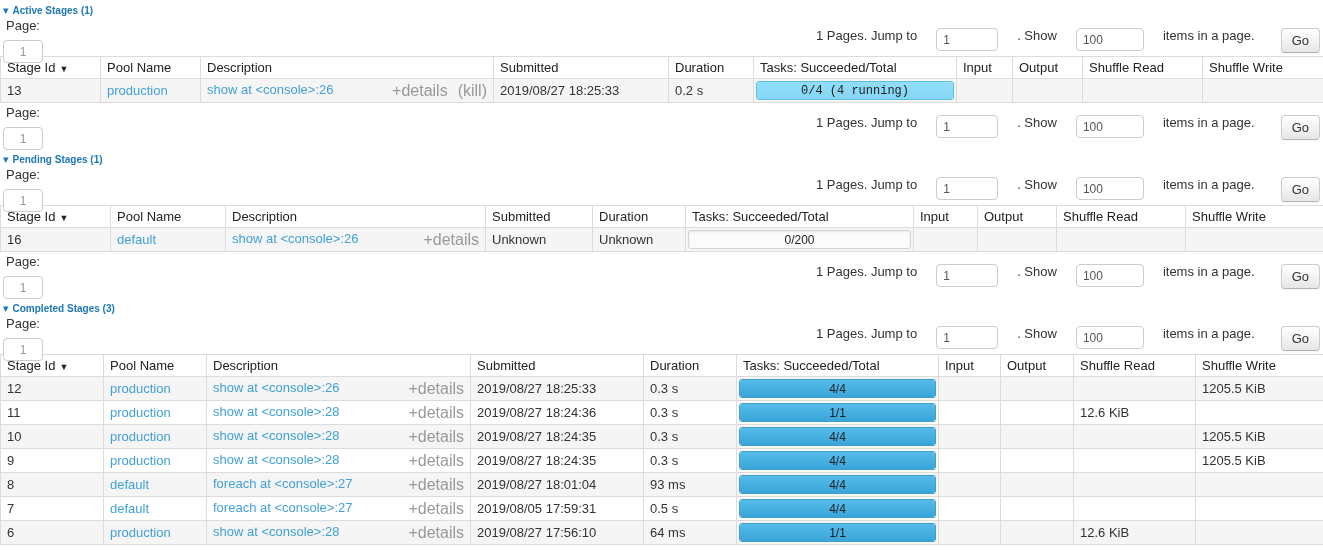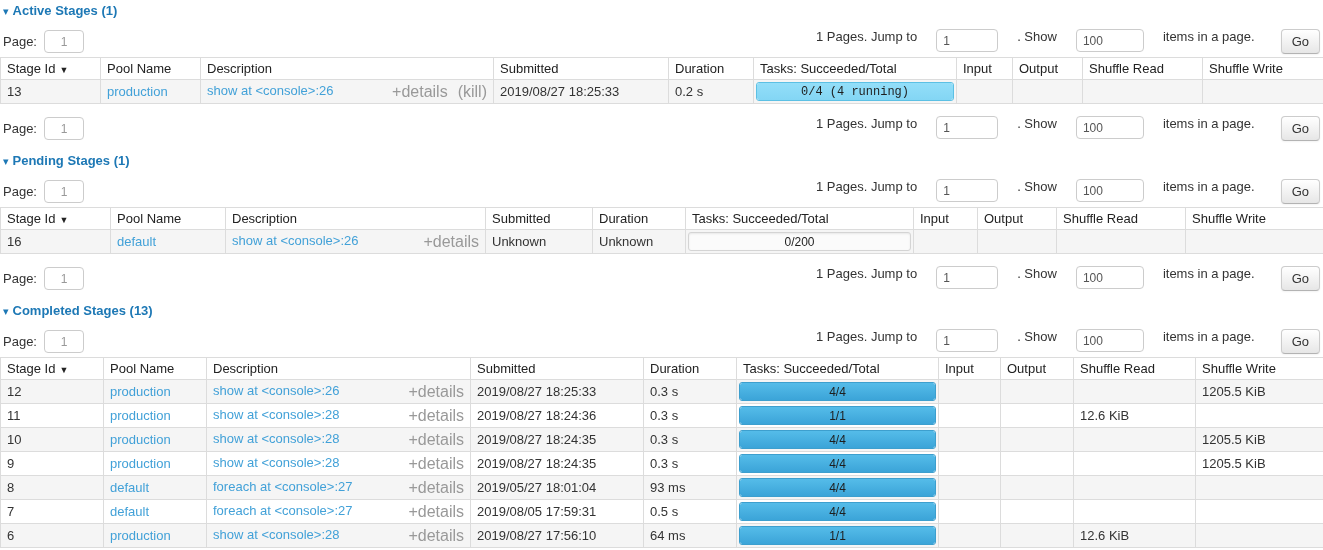--- a/index.html
+++ b/index.html
@@ -11,26 +11,26 @@
   body{
     width:1323px;height:550px;overflow:hidden;background:#fff;
     font-family:"Liberation Sans","DejaVu Sans",sans-serif;font-size:13px;color:var(--text);
   }
   .wrap{padding:1px 0 0 0;}
 
   
   .sec-h{margin:13px 0 12px 2px;cursor:pointer;display:flex;align-items:center;}
   .sec-h:first-child{margin-top:2px;}
   .sec-h .tri{color:var(--heading);font-size:11px;margin:1px 4px 0 1px;}
-  .sec-h .t{color:var(--heading);font-weight:bold;font-size:13px;}
+  .sec-h .t{color:var(--heading);font-weight:bold;font-size:10px;}
 
   
   .page-row{display:flex;justify-content:space-between;align-items:center;margin:0 3px 4px 3px;height:23px;}
   .page-row.bottom{margin-bottom:0;}
-  .pg-left{display:flex;align-items:center;gap:7px;}
+  .pg-left{display:flex;align-items:center;gap:7px;flex-direction:column;}
   .pg-right{display:flex;align-items:flex-start;gap:19px;}
   input.page-input{width:40px;height:23px;border:1px solid #ccc;border-radius:4px;text-align:center;color:#999;font-size:12px;font-family:inherit;}
   input.jump-input{width:62px;height:23px;border:1px solid #ccc;border-radius:4px;padding:0 6px;color:#555;font-size:12px;font-family:inherit;}
   input.show-input{width:68px;height:23px;border:1px solid #ccc;border-radius:4px;padding:0 6px;color:#555;font-size:12px;font-family:inherit;}
   .go-btn{height:25px;margin-left:7px;padding:2px 10px;border:1px solid #ccc;border-bottom-color:#b3b3b3;border-radius:4px;
     background:linear-gradient(#ffffff,#e6e6e6);color:#333;font-size:13px;font-family:inherit;cursor:pointer;
     box-shadow:inset 0 1px 0 rgba(255,255,255,.2),0 1px 2px rgba(0,0,0,.05);}
 
   
   table{border-collapse:collapse;table-layout:fixed;width:1323px;margin-bottom:13px;background:#fff;}
@@ -213,21 +213,21 @@
     <input class="jump-input" value="1" style="">
     <span>. Show</span>
     <input class="show-input" value="100" style="">
     <span>items in a page.</span>
     <button class="go-btn">Go</button>
   </div>
 </div>
 
   <div class="sec-h">
     <span class="tri">▾</span>
-    <span class="t">Completed Stages (13)</span>
+    <span class="t">Completed Stages (3)</span>
   </div>
   <div class="page-row page-row-slot">
   <div class="pg-left">
     <span>Page:</span>
     <input class="page-input" value="1" style="">
   </div>
   <div class="pg-right">
     <span>1 Pages. Jump to</span>
     <input class="jump-input" value="1" style="">
     <span>. Show</span>
@@ -329,21 +329,21 @@
           </td>
           <td></td>
           <td></td>
           <td></td>
           <td>1205.5 KiB</td>
         </tr>
         <tr>
           <td>8</td>
           <td><a>default</a></td>
           <td class="desc-cell"><span class="desc-right"><a style="color:inherit">+details</a></span><a>foreach at &lt;console&gt;:27</a></td>
-          <td>2019/05/27 18:01:04</td>
+          <td>2019/08/27 18:01:04</td>
           <td>93 ms</td>
           <td class="tasks-td">
             <div class="progress done">
               <div class="fill done" style="width:100%"></div>
               <span class="bar-text">4/4</span>
             </div>
           </td>
           <td></td>
           <td></td>
           <td></td>

